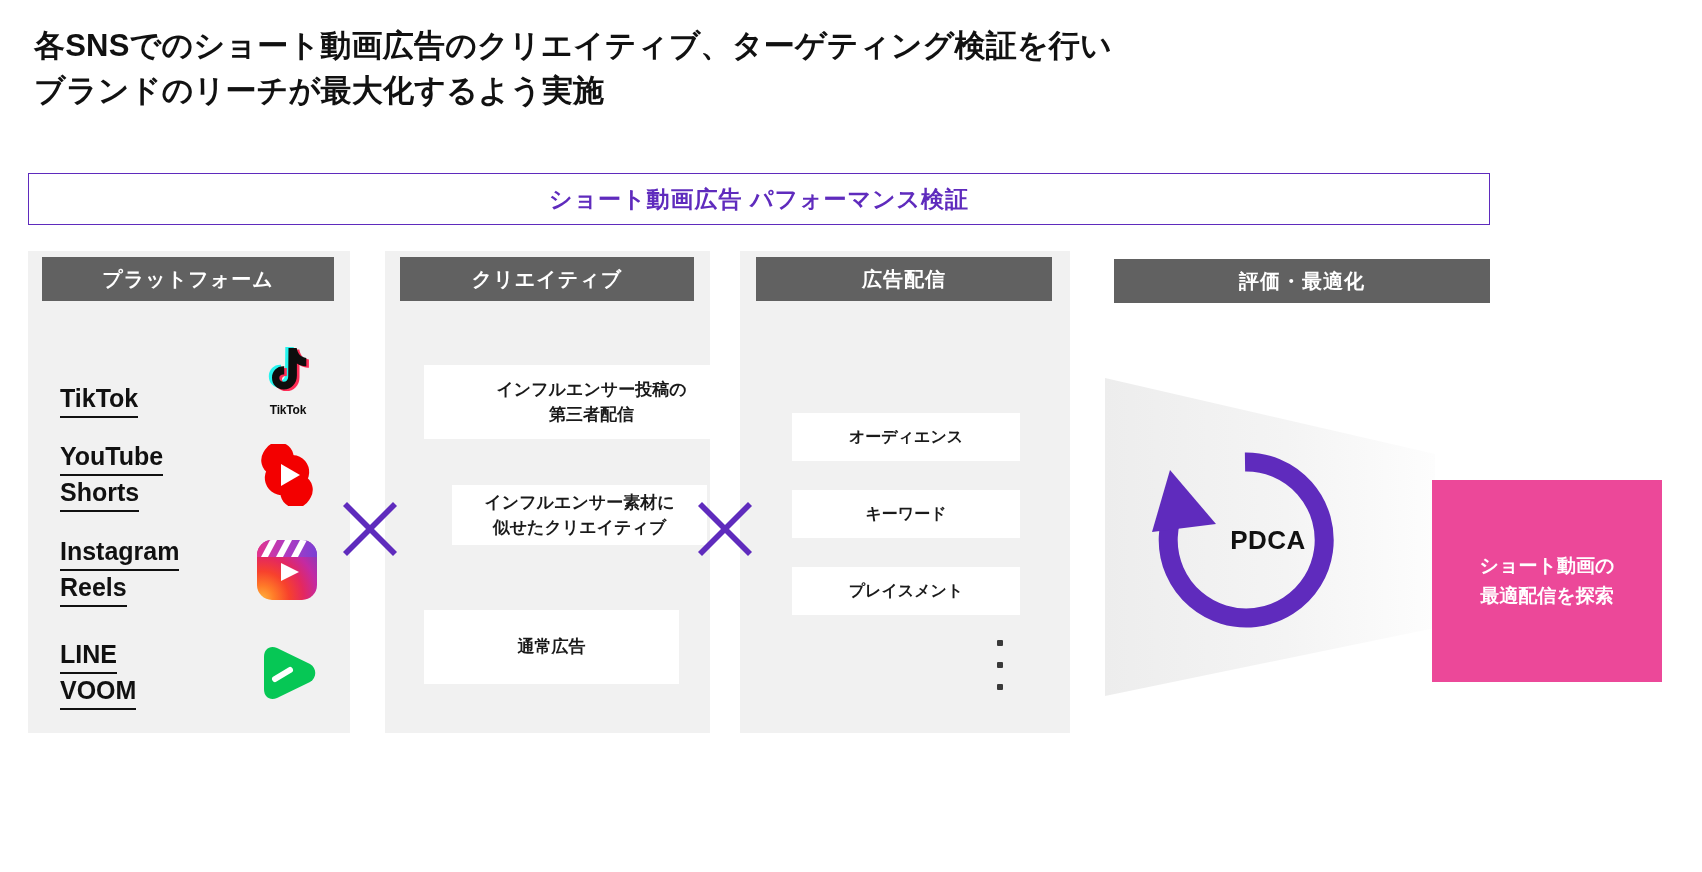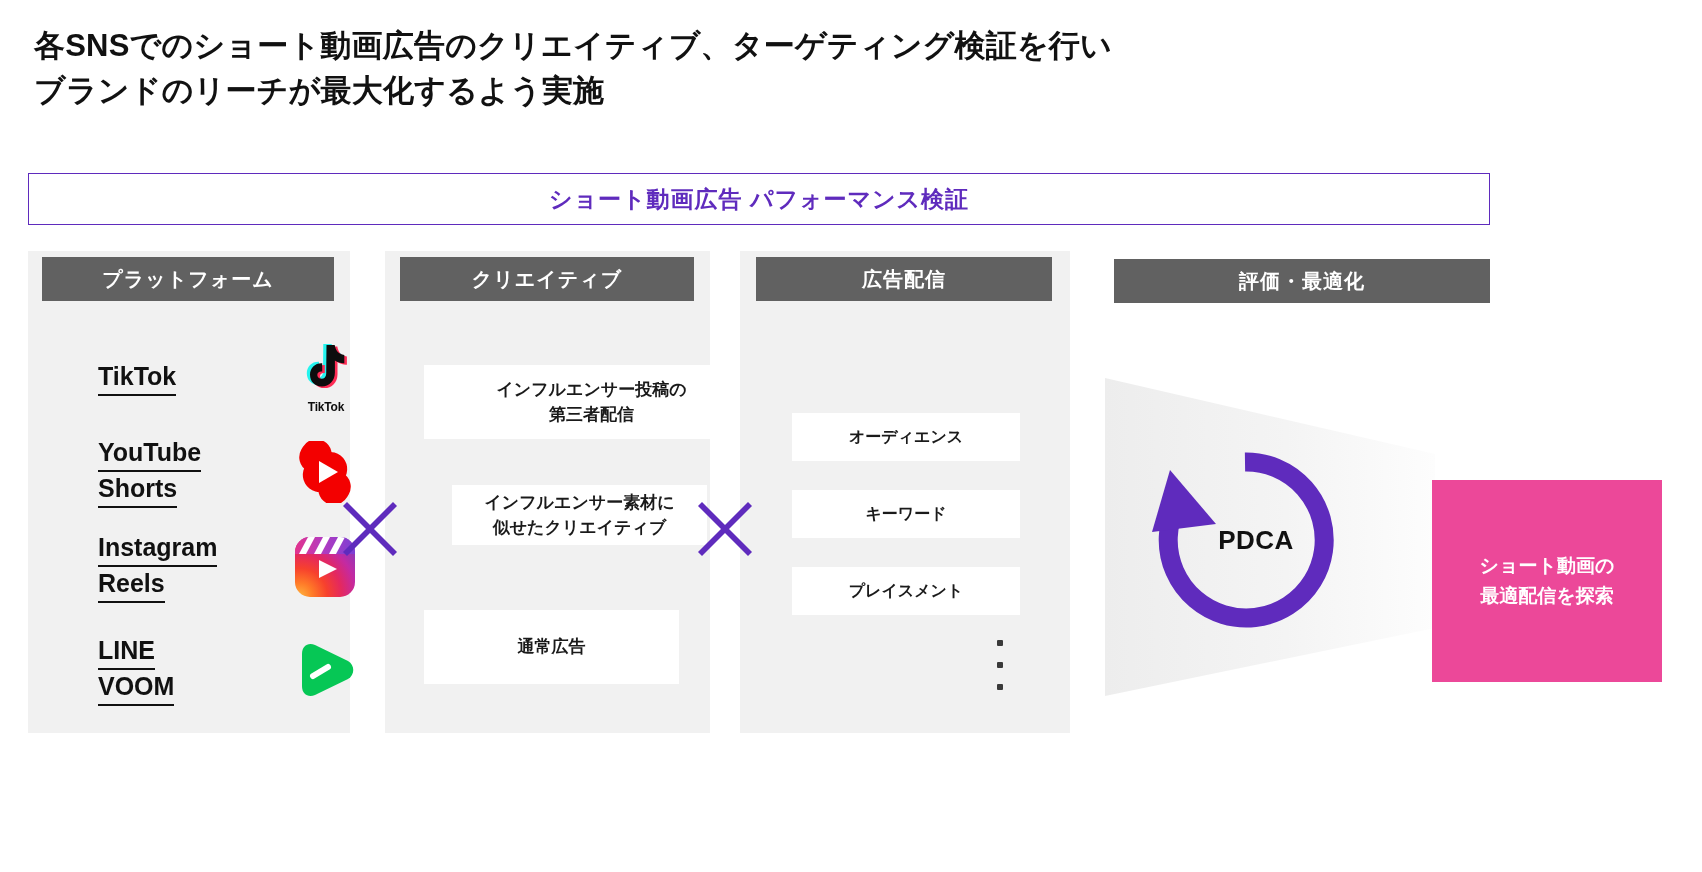--- a/index.html
+++ b/index.html
@@ -49,21 +49,21 @@
     color:#ffffff;font-size:20px;font-weight:bold;letter-spacing:1px;
   }
   .colhead.h1{left:42px;top:257px;width:292px;}
   .colhead.h2{left:400px;top:257px;width:294px;}
   .colhead.h3{left:756px;top:257px;width:296px;}
   .colhead.h4{left:1114px;top:259px;width:376px;}
 
   
   .plat{
     position:absolute;left:60px;width:280px;
-    display:flex;align-items:center;margin-left:38px;
+    display:flex;align-items:flex-end;
   }
   .plat-name{
     font-size:25px;font-weight:bold;color:#111111;
     line-height:1.33;width:190px;
   }
   .plat-name span{
     display:inline-block;
     border-bottom:2.5px solid #111111;
     padding-bottom:1px;
   }
@@ -131,21 +131,21 @@
   .xmark.x2{left:692px;top:496px;}
   .xmark svg{width:100%;height:100%;display:block;}
 
   
   .funnel{position:absolute;left:1105px;top:378px;width:430px;height:318px;}
   .funnel svg{width:100%;height:100%;display:block;}
 
   .pdca-wrap{position:absolute;left:1140px;top:440px;width:210px;height:200px;}
   .pdca-wrap svg{width:100%;height:100%;display:block;}
   .pdca-label{
-    position:absolute;left:0;top:0;width:210px;height:200px;
+    position:absolute;left:12px;top:0;width:210px;height:200px;
     display:flex;align-items:center;justify-content:center;
     font-size:26px;font-weight:bold;color:#111111;letter-spacing:0.5px;
     padding-left:22px;box-sizing:border-box;
   }
 
   .purplebox{
     position:absolute;left:1432px;top:480px;width:230px;height:202px;
     background:#ec4899;
     display:flex;align-items:center;justify-content:center;text-align:center;
     color:#ffffff;font-size:19px;font-weight:bold;line-height:1.6;

